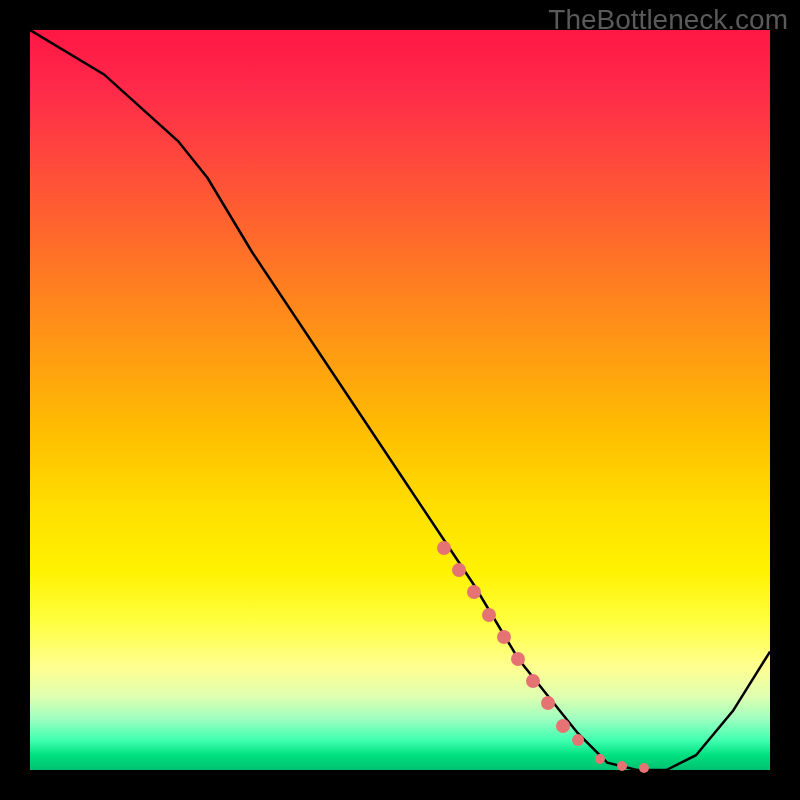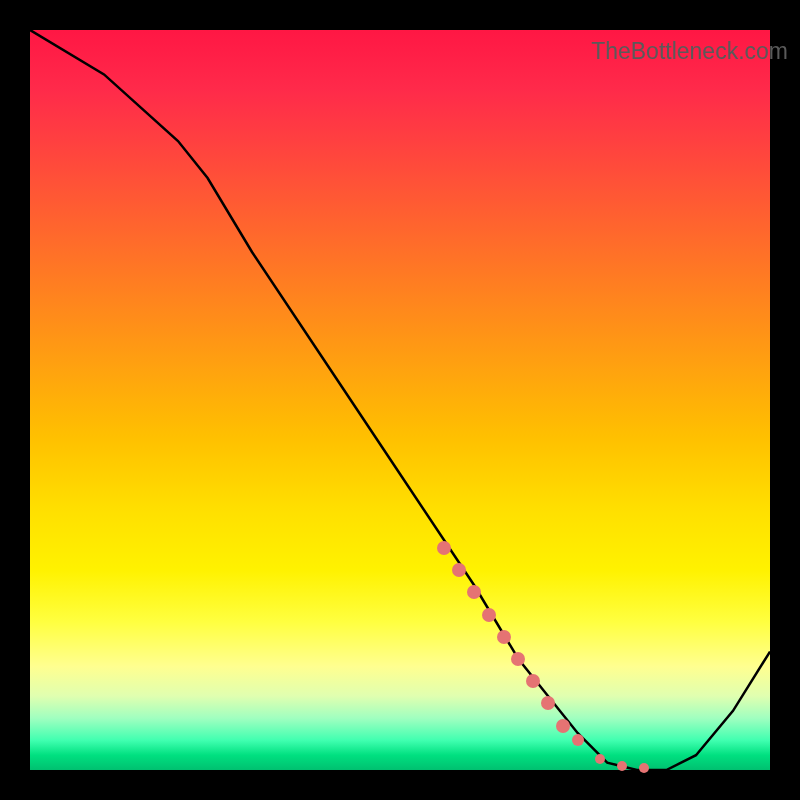--- a/index.html
+++ b/index.html
@@ -8,24 +8,23 @@
     height: 800px;
     background: #000;
     position: relative;
     font-family: Arial, sans-serif;
   }
   .watermark {
     position: absolute;
     top: 4px;
     right: 12px;
     color: #5a5a5a;
-    font-size: 23px;
+    font-size: 28px;
     font-weight: 500;
     z-index: 10;
-    margin-top: 34px;
   }
   .plot-area {
     position: absolute;
     top: 30px;
     left: 30px;
     width: 740px;
     height: 740px;
     background: linear-gradient(to bottom,
       #ff1744 0%,
       #ff2a4a 8%,

